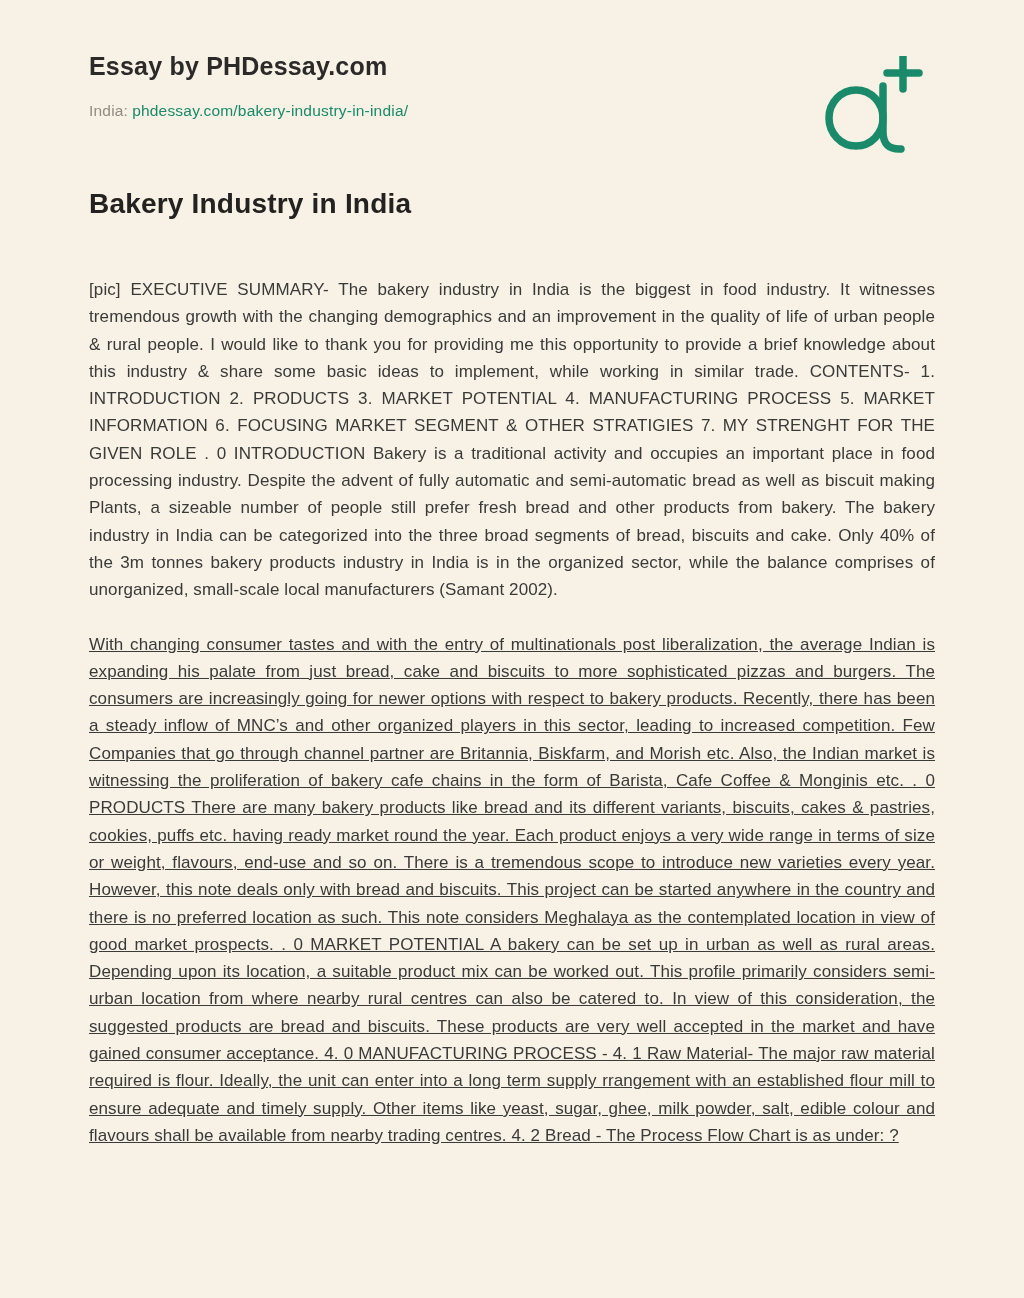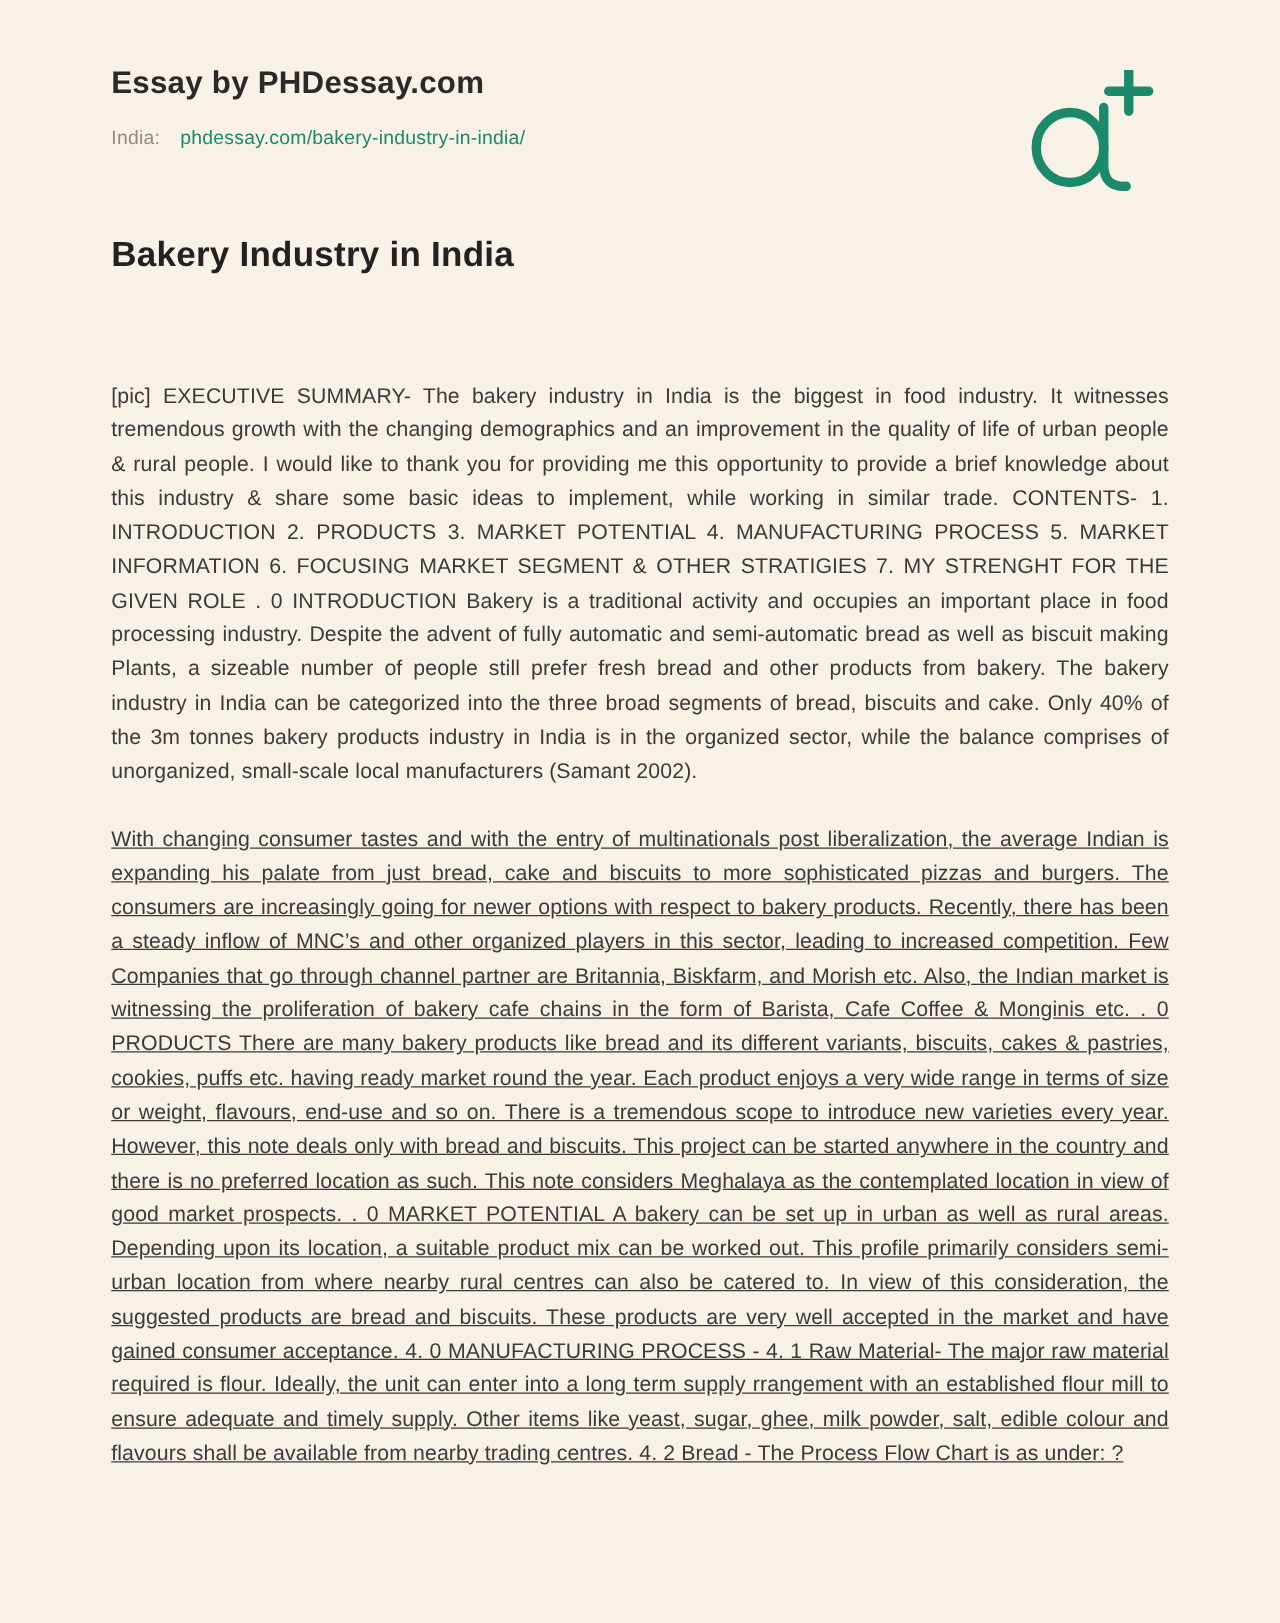--- a/index.html
+++ b/index.html
@@ -40,21 +40,21 @@
   .source-line {
     margin-top: 21px;
     font-size: 15.5px;
     color: #8f8c83;
     letter-spacing: 0.2px;
   }
 
   .source-line a {
     color: #1b8a6b;
     text-decoration: none;
-    margin-left: 16px;
+    margin-left: 4px;
   }
 
   .logo {
     position: absolute;
     top: 8px;
     right: 12px;
     width: 100px;
     height: 102px;
   }
 
@@ -62,21 +62,21 @@
   .doc-title {
     margin-top: 68px;
     font-size: 28px;
     font-weight: 700;
     color: #232220;
     letter-spacing: 0.2px;
   }
 
   
   .doc-body {
-    margin-top: 83px;
+    margin-top: 56px;
   }
 
   .doc-body p {
     font-size: 17px;
     line-height: 27.3px;
     color: #3a3a38;
     text-align: justify;
     letter-spacing: 0.1px;
   }
 

